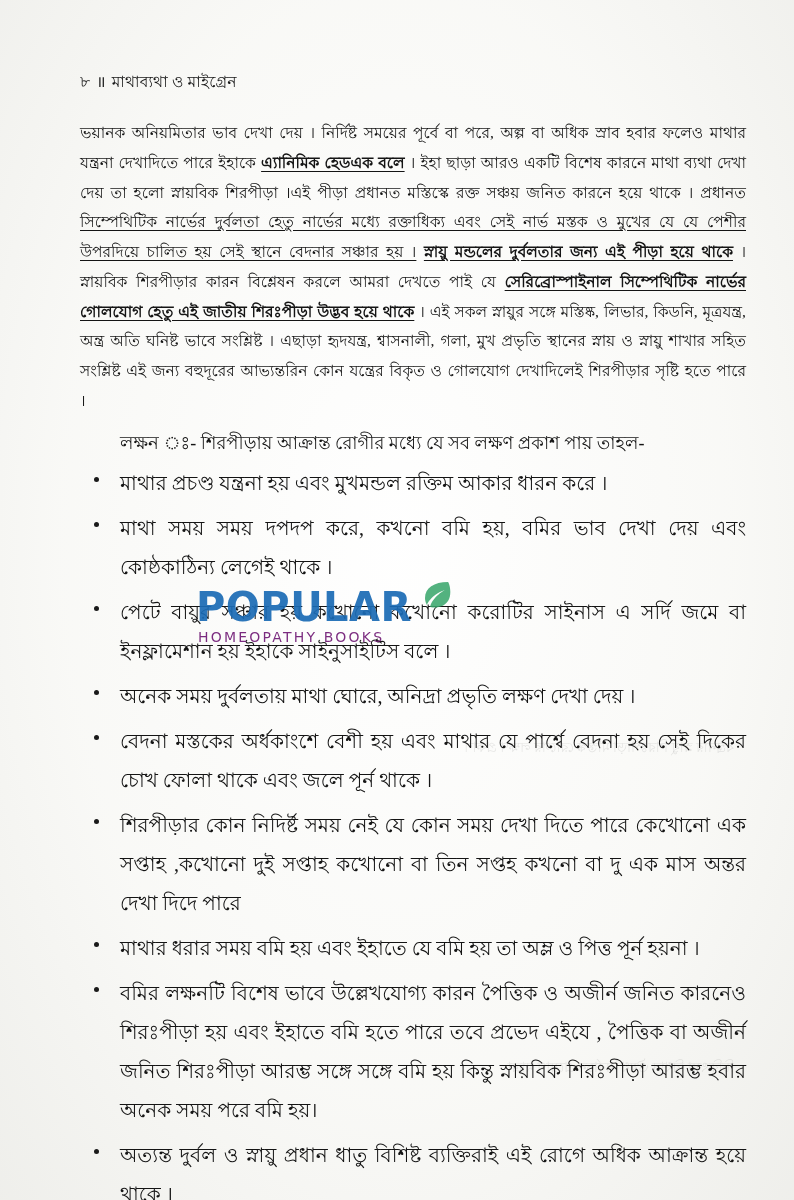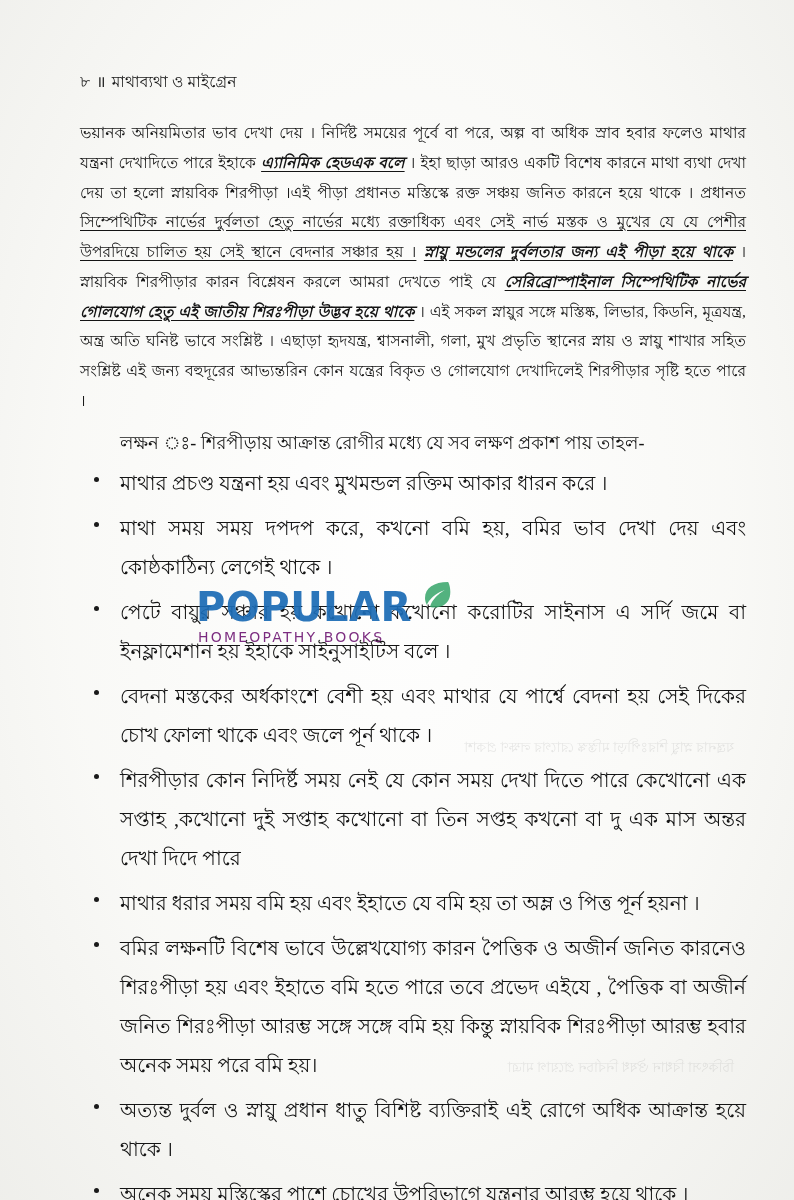--- a/index.html
+++ b/index.html
@@ -45,21 +45,21 @@
   .header .sep { margin-right: 6px; }
   p.body {
     margin: 0 0 0 0;
     font-size: 15.5px;
     line-height: 1.92;
     text-align: justify;
     text-justify: inter-word;
     word-spacing: 1px;
   }
   .u { text-decoration: underline; text-underline-offset: 3px; }
-  .bu { font-weight: bold; text-decoration: underline; text-underline-offset: 3px; font-style: italic; }
+  .bu { font-weight: bold; text-decoration: underline; text-underline-offset: 3px; }
   .lead {
     margin-top: 10px;
     font-size: 18px;
     line-height: 1.9;
     margin-left: 40px;
   }
   ul.points {
     list-style: none;
     margin: 4px 0 0 0;
     padding: 0;
@@ -148,20 +148,21 @@
     <p class="body">
       <span>ভয়ানক অনিয়মিতার ভাব দেখা দেয় । নির্দিষ্ট সময়ের পূর্বে বা পরে, অল্প বা অধিক স্রাব হবার ফলেও মাথার যন্ত্রনা দেখাদিতে পারে ইহাকে </span><span class="bu">এ্যানিমিক হেডএক বলে</span><span> । ইহা ছাড়া আরও একটি বিশেষ কারনে মাথা ব্যথা দেখা দেয় তা হলো স্নায়বিক শিরপীড়া ।এই পীড়া প্রধানত মস্তিস্কে রক্ত সঞ্চয় জনিত কারনে হয়ে থাকে । প্রধানত </span><span class="u">সিম্পেথিটিক নার্ভের দুর্বলতা হেতু নার্ভের মধ্যে রক্তাধিক্য এবং সেই নার্ভ মস্তক ও মুখের যে যে পেশীর  উপরদিয়ে চালিত হয় সেই স্থানে বেদনার সঞ্চার হয় ।</span><span> </span><span class="bu">স্নায়ু মন্ডলের  দুর্বলতার জন্য এই পীড়া হয়ে থাকে</span><span> । স্নায়বিক শিরপীড়ার কারন বিশ্লেষন করলে আমরা দেখতে পাই যে </span><span class="bu">সেরিব্রোস্পাইনাল  সিম্পেথিটিক নার্ভের গোলযোগ হেতু এই জাতীয় শিরঃপীড়া উদ্ভব হয়ে থাকে</span><span> । এই সকল   স্নায়ুর   সঙ্গে  মস্তিষ্ক, লিভার, কিডনি, মূত্রযন্ত্র, অন্ত্র অতি ঘনিষ্ট ভাবে সংশ্লিষ্ট । এছাড়া হৃদযন্ত্র, শ্বাসনালী, গলা, মুখ প্রভৃতি স্থানের স্নায় ও স্নায়ু শাখার সহিত সংশ্লিষ্ট এই জন্য বহুদূরের আভ্যন্তরিন কোন যন্ত্রের বিকৃত ও গোলযোগ দেখাদিলেই শিরপীড়ার সৃষ্টি হতে পারে ।</span>
     </p>
 
     <div class="lead">লক্ষন ঃ-  শিরপীড়ায় আক্রান্ত রোগীর মধ্যে যে সব লক্ষণ প্রকাশ পায় তাহল-</div>
 
     <ul class="points">
       <li>মাথার প্রচণ্ড যন্ত্রনা হয় এবং মুখমন্ডল রক্তিম আকার ধারন করে ।</li>
       <li>মাথা সময় সময় দপদপ করে, কখনো বমি হয়, বমির ভাব দেখা দেয় এবং কোষ্ঠকাঠিন্য লেগেই থাকে ।</li>
       <li>পেটে বায়ুর সঞ্চার হয় কখোনো কখোনো করোটির সাইনাস এ সর্দি জমে  বা ইনফ্লামেশান হয় ইহাকে সাইনুসাইটিস বলে ।</li>
+      <li>অনেক সময় দুর্বলতায় মাথা ঘোরে, অনিদ্রা প্রভৃতি লক্ষণ দেখা দেয় ।</li>
       <li>বেদনা মস্তকের অর্ধকাংশে  বেশী হয় এবং মাথার যে পার্শ্বে বেদনা হয় সেই দিকের চোখ ফোলা থাকে এবং জলে পূর্ন থাকে  ।</li>
       <li>শিরপীড়ার কোন নিদির্ষ্ট সময় নেই যে কোন সময় দেখা দিতে পারে কেখোনো এক সপ্তাহ ,কখোনো দুই সপ্তাহ কখোনো বা তিন সপ্তহ কখনো বা দু এক মাস অন্তর দেখা দিদে পারে</li>
       <li> মাথার ধরার সময় বমি হয়  এবং ইহাতে যে বমি হয়  তা অম্ল ও পিত্ত পূর্ন হয়না ।</li>
       <li>বমির লক্ষনটি   বিশেষ ভাবে উল্লেখযোগ্য কারন পৈত্তিক ও অজীর্ন জনিত কারনেও  শিরঃপীড়া হয় এবং ইহাতে বমি হতে পারে তবে প্রভেদ এইযে , পৈত্তিক বা অজীর্ন জনিত শিরঃপীড়া আরম্ভ সঙ্গে সঙ্গে বমি হয় কিন্তু স্নায়বিক শিরঃপীড়া আরম্ভ হবার অনেক সময় পরে বমি হয়।</li>
       <li>অত্যন্ত দুর্বল ও স্নায়ু প্রধান ধাতু বিশিষ্ট  ব্যক্তিরাই এই রোগে অধিক আক্রান্ত হয়ে থাকে  ।</li>
       <li>অনেক সময় মস্তিস্কের পাশে চোখের উপরিভাগে যন্ত্রনার আরম্ভ হয়ে থাকে ।</li>
     </ul>
   </div>
 
   <div class="watermark">

